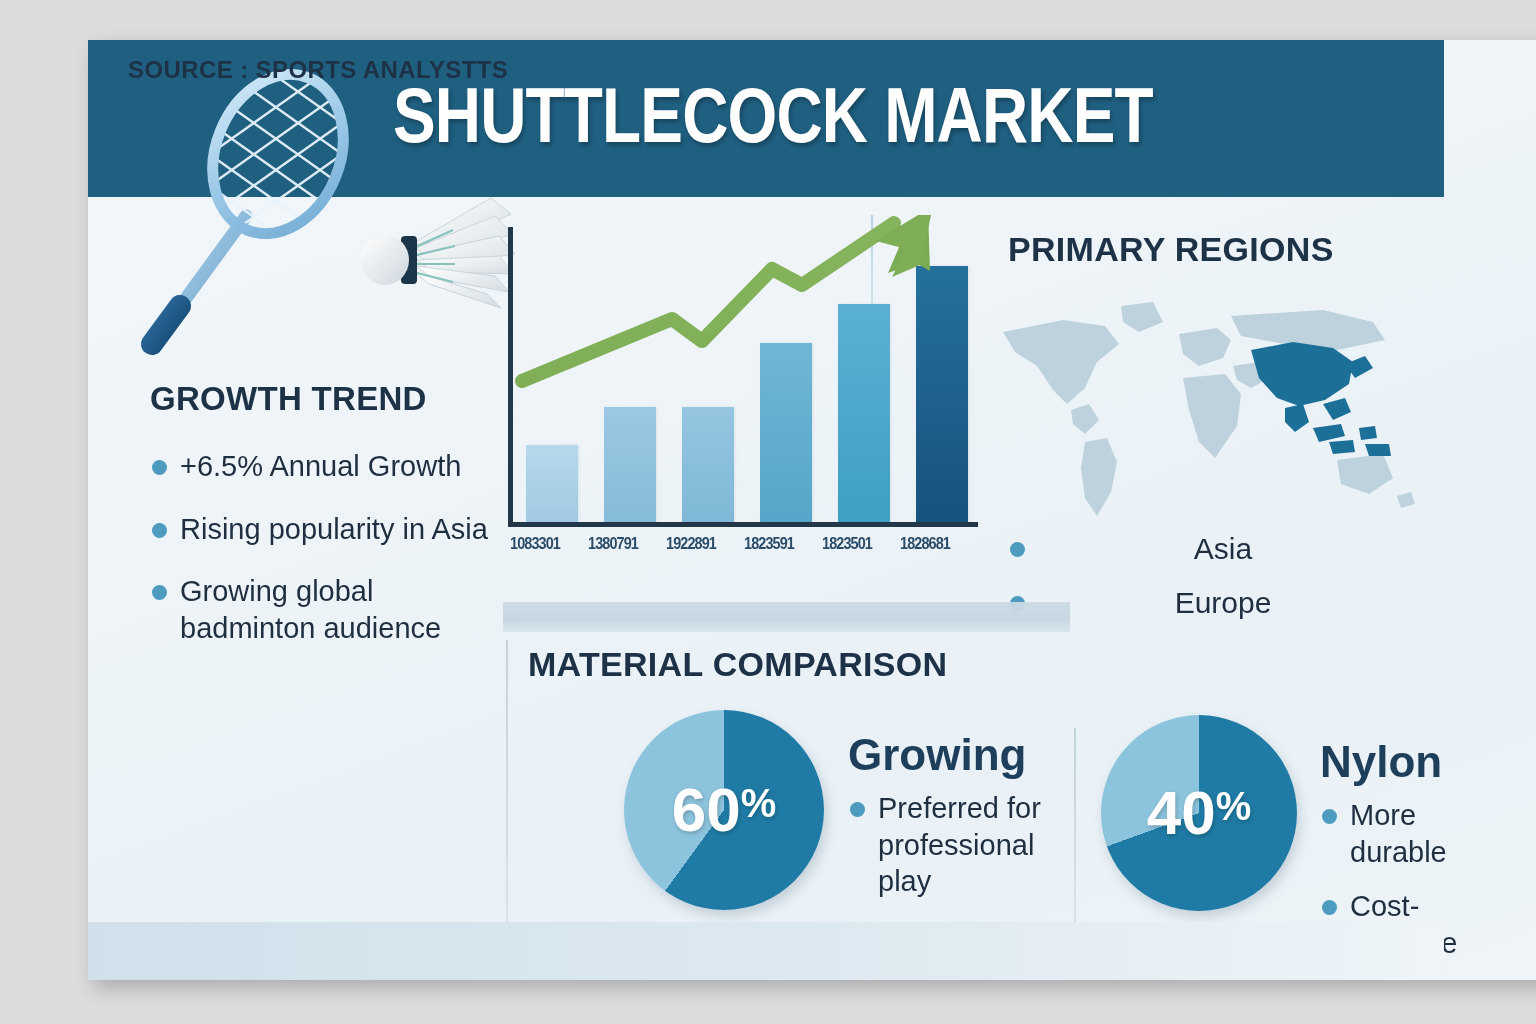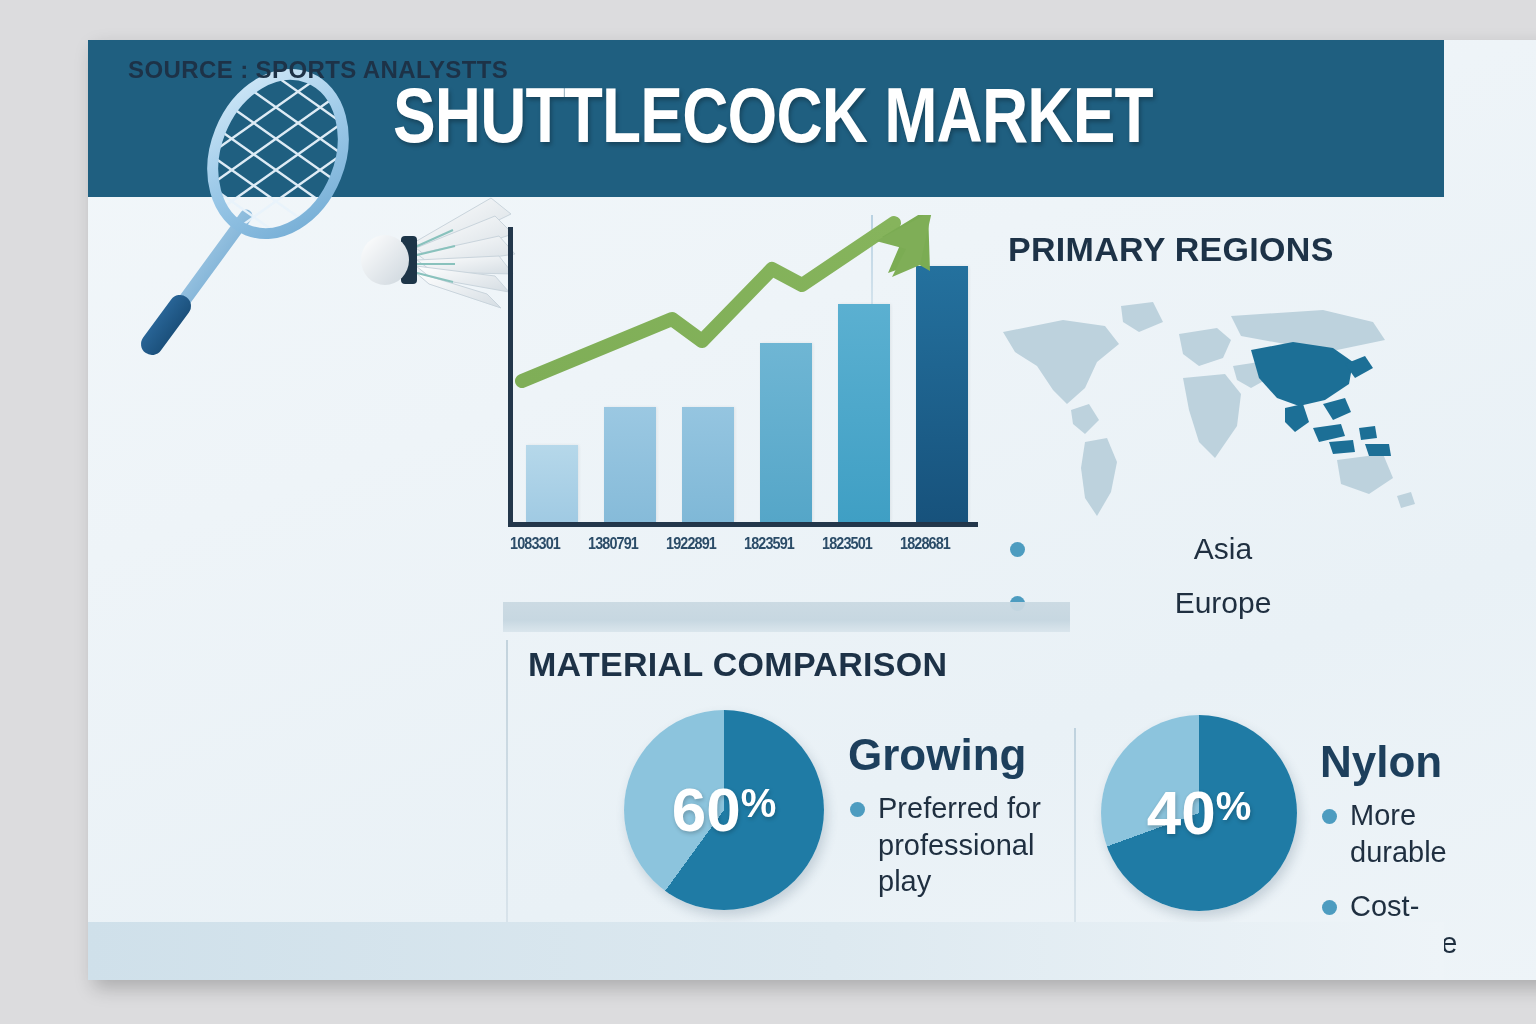--- a/index.html
+++ b/index.html
@@ -208,20 +208,28 @@
           <line x1="70" y1="58" x2="110" y2="40"></line>
             <line x1="70" y1="66" x2="112" y2="56"></line>
           <line x1="70" y1="74" x2="112" y2="74"></line>
             <line x1="70" y1="82" x2="110" y2="92"></line>
         </g>
         <rect x="58" y="46" width="16" height="48" rx="4" fill="#1d3548"></rect>
         <ellipse cx="42" cy="70" rx="24" ry="25" fill="url(#cork)"></ellipse>
       </svg>
     </div>
 
+    <div class="growth">
+      <div class="sec-title">GROWTH TREND</div>
+      <ul class="bul">
+        <li>+6.5% Annual Growth</li>
+        <li>Rising popularity in Asia</li>
+        <li>Growing global badminton audience</li>
+      </ul>
+    </div>
 
     <div class="chart">
       <div class="axis-y"></div>
       <div class="axis-x"></div>
       <div class="gridline"></div>
 
       <div class="bars">
         <div class="bar" style="left:18px;height:77px;background:linear-gradient(180deg,#b6d8ea,#a0cae3);"></div>
         <div class="bar" style="left:96px;height:115px;background:linear-gradient(180deg,#9bc8e2,#86bbd9);"></div>
         <div class="bar" style="left:174px;height:115px;background:linear-gradient(180deg,#95c5e0,#7fb8d7);"></div>

